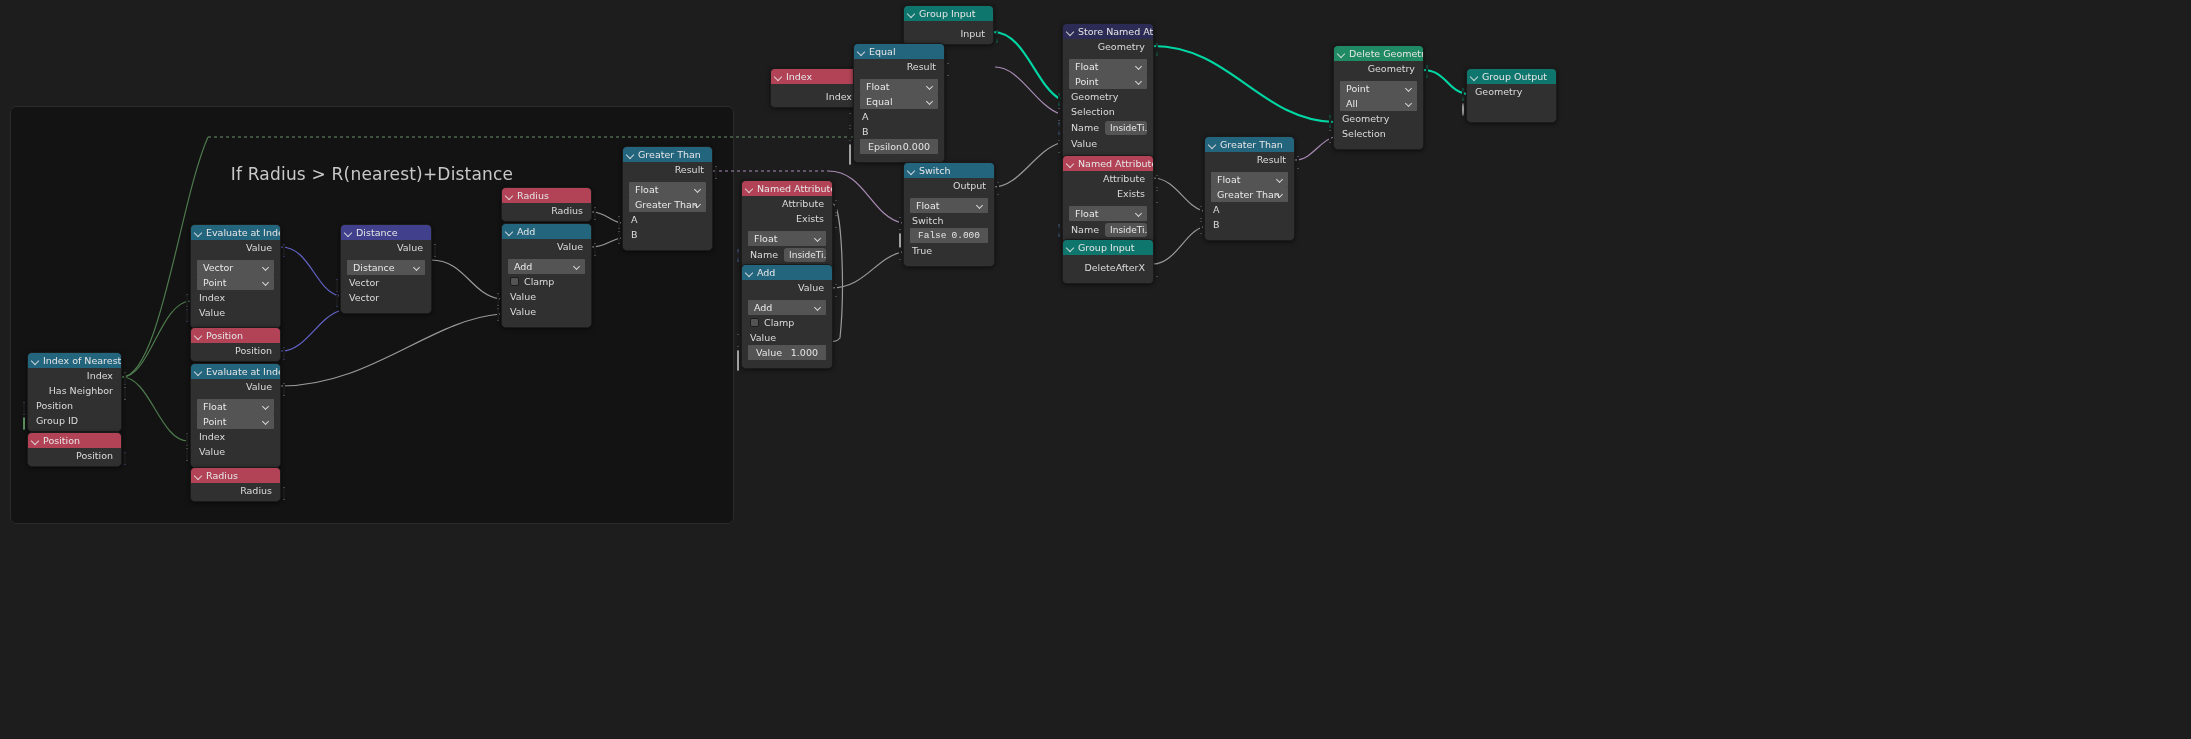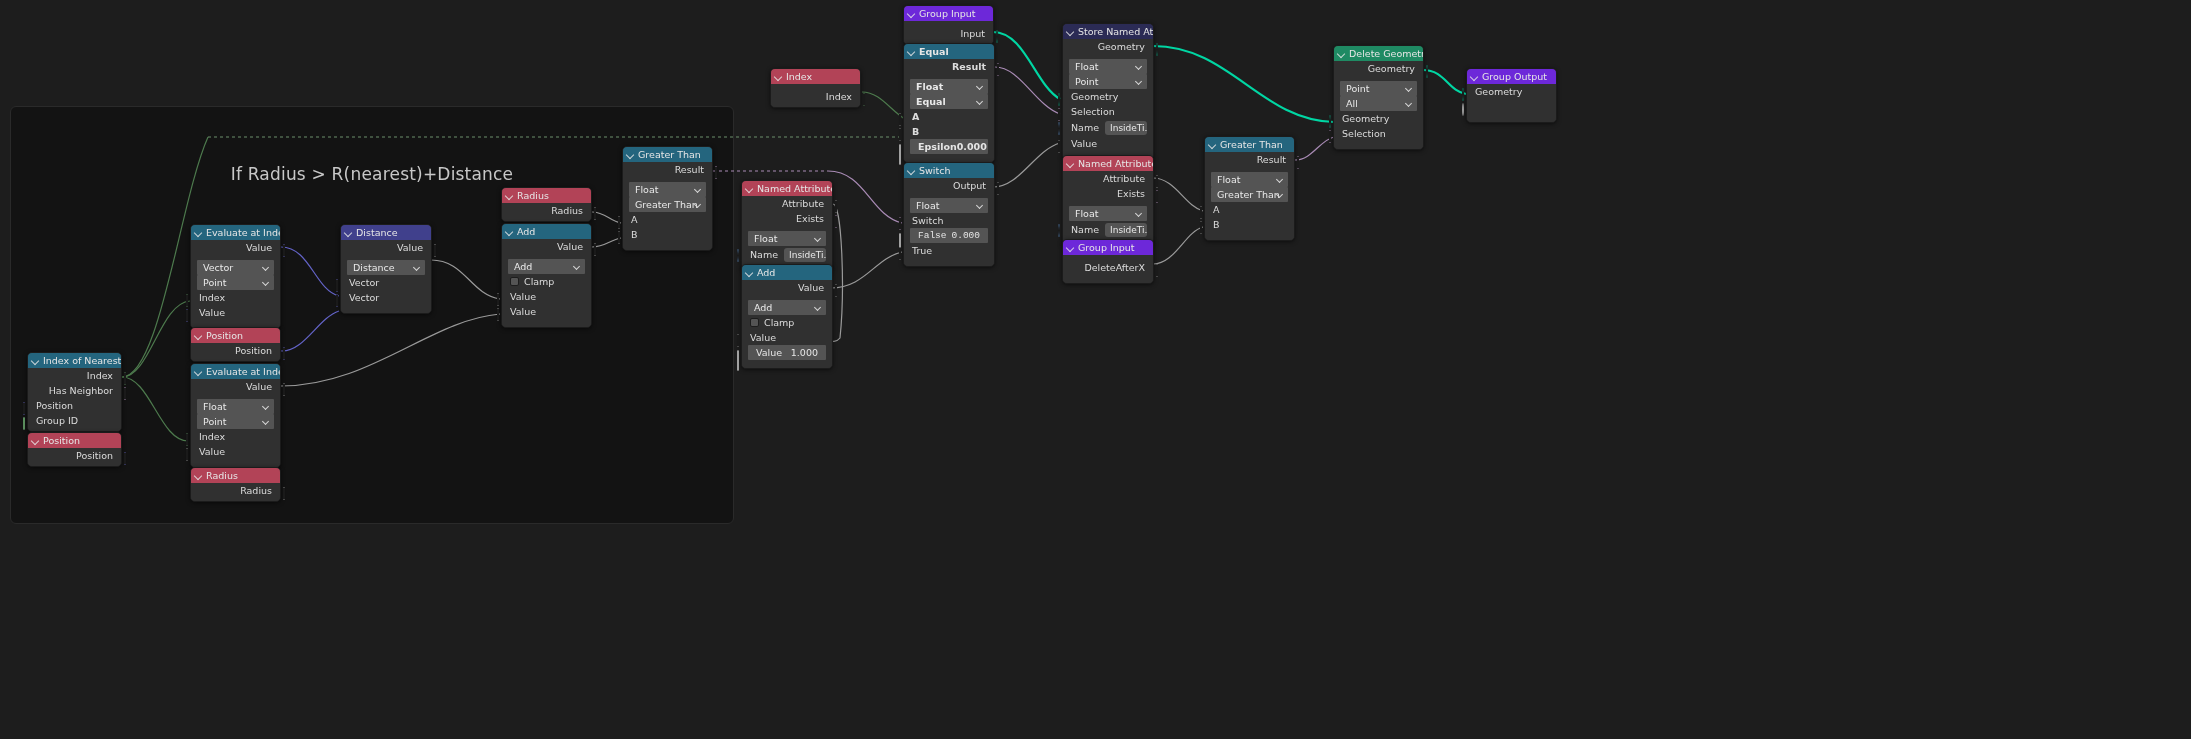--- a/index.html
+++ b/index.html
@@ -62,21 +62,21 @@
     background: #303030;
     border-radius: 0 0 4px 4px;
     padding-bottom: 3px;
   }
   
   .h-input      { background: #b24357; }   
   .h-converter  { background: #24657e; }   
   .h-vector     { background: #40408c; }   
   .h-geometry   { background: #1f8a63; }   
   .h-attribute  { background: #2b2b55; }   
-  .h-group      { background: #6d28d9; }   
+  .h-group      { background: #0f766e; }   
 
   .chev {
     width: 9px; height: 9px;
     flex: 0 0 9px;
     position: relative;
     opacity: .85;
   }
   .chev::before {
     content:"";
     position:absolute;
@@ -565,21 +565,21 @@
     </div>
     <div class="node-body">
       <div class="spacer"></div>
       <div class="sock-row out">
         <span class="sock right s-circle"><span class="shape c-geo"></span></span>
         <span>Input</span>
       </div>
     </div>
   </div>
 
-  <div class="node" style="left:903px; top:43px; width:92px;font-weight:bold;">
+  <div class="node" style="left:853px; top:43px; width:92px;">
     <div class="node-header h-converter">
       <span class="chev"></span>
       <span>Equal</span>
     </div>
     <div class="node-body">
       <div class="sock-row out">
         <span class="sock right s-diamond"><span class="shape c-bool"></span></span>
         <span>Result</span>
       </div>
       <div class="spacer"></div>

